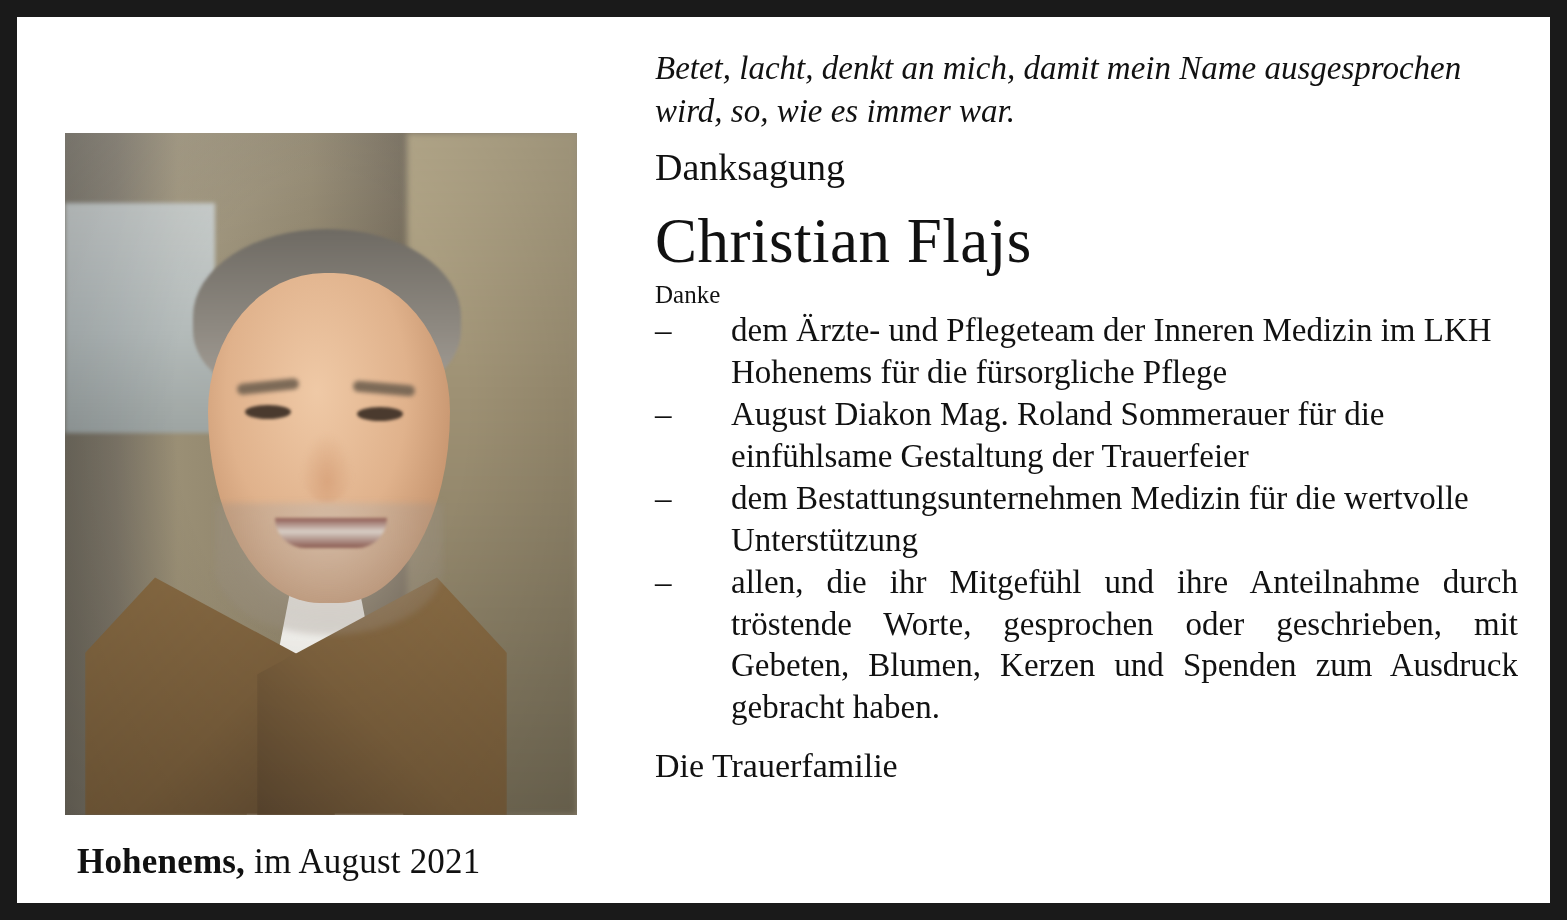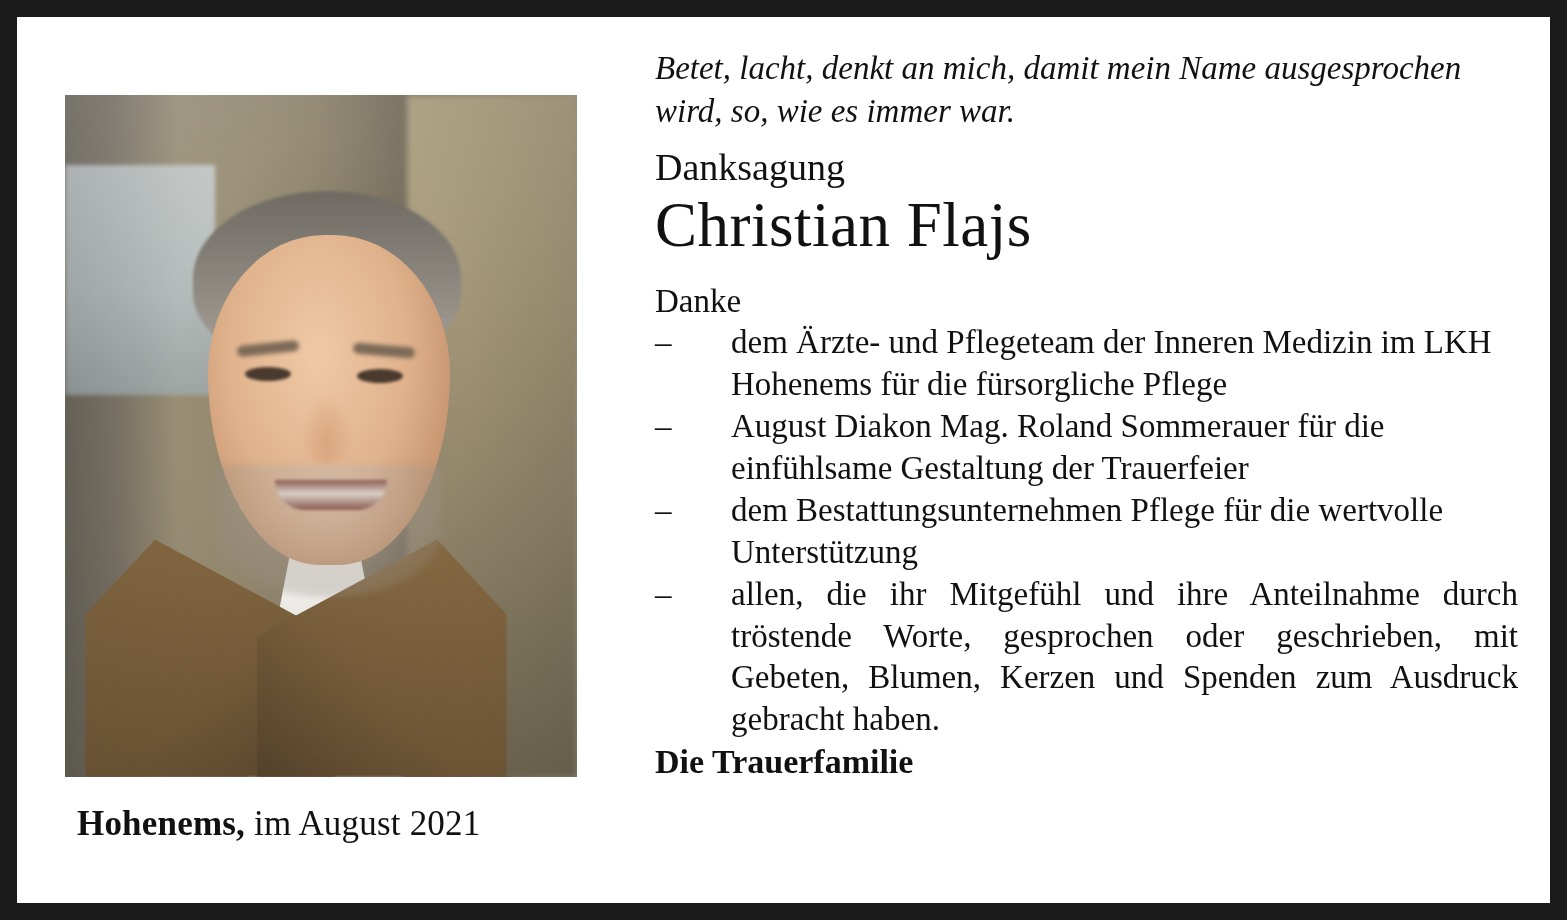--- a/index.html
+++ b/index.html
@@ -34,21 +34,21 @@
   }
 
   
   .left-col {
     box-sizing: border-box;
     width: 608px;
     flex: 0 0 608px;
     display: flex;
     flex-direction: column;
     align-items: center;
-    padding-top: 78px;
+    padding-top: 116px;
   }
 
   .portrait-frame {
     width: 512px;
     height: 682px;
     overflow: hidden;
     position: relative;
     background: #8d7f62;
   }
 
@@ -191,47 +191,47 @@
   .motto {
     font-style: italic;
     font-size: 33px;
     line-height: 1.30;
     margin-bottom: 12px;
   }
 
   .danksagung {
     font-size: 38px;
     line-height: 1.2;
-    margin-bottom: 0;
+    margin-bottom: 16px;
   }
 
   .name {
     font-size: 63px;
     line-height: 1.12;
     letter-spacing: .5px;
-    margin-bottom: 20px;
+    margin-bottom: 2px;
   }
 
   .dates {
     font-size: 34px;
     font-weight: bold;
     letter-spacing: .6px;
     margin-bottom: 10px;
   }
   .dates .sym {
     font-size: 24px;
     vertical-align: super;
   }
   .dates .dash {
     font-weight: normal;
     padding: 0 6px;
   }
 
   .thanks-head {
-    font-size: 33px;
+    font-size: 25px;
     line-height: 1.25;
   }
 
   .thanks-list {
     list-style: none;
     margin: 0;
     padding: 0;
     font-size: 33px;
     line-height: 1.27;
   }
@@ -247,22 +247,22 @@
     flex: 1 1 auto;
     margin-left: 48px;
   }
   .thanks-list li.justified .txt {
     text-align: justify;
     text-align-last: left;
   }
 
   .signature {
     font-size: 34px;
-    font-weight: bold;
-    margin-top: 2px;
+    font-weight: normal;
+    margin-top: 18px;
   }
 </style>
 </head>
 <body>
 
 <div class="notice">
   <div class="notice-inner">
 
     <div class="left-col">
       <div class="portrait-frame">
@@ -305,21 +305,21 @@
         <li>
           <span class="dash">–</span>
           <span class="txt">dem Ärzte- und Pflegeteam der Inneren Medizin im LKH Hohenems für die fürsorgliche Pflege</span>
         </li>
         <li>
           <span class="dash">–</span>
           <span class="txt">August Diakon Mag. Roland Sommerauer für die einfühlsame Gestaltung der Trauerfeier</span>
         </li>
         <li>
           <span class="dash">–</span>
-          <span class="txt">dem Bestattungsunternehmen Pflege für die wertvolle Unterstützung</span>
+          <span class="txt">dem Bestattungsunternehmen Medizin für die wertvolle Unterstützung</span>
         </li>
         <li class="justified">
           <span class="dash">–</span>
           <span class="txt">allen, die ihr Mitgefühl und ihre Anteilnahme durch tröstende Worte, gesprochen oder geschrieben, mit Gebeten, Blumen, Kerzen und Spenden zum Ausdruck gebracht haben.</span>
         </li>
       </ul>
 
       <div class="signature">Die Trauerfamilie</div>
 
     </div>

